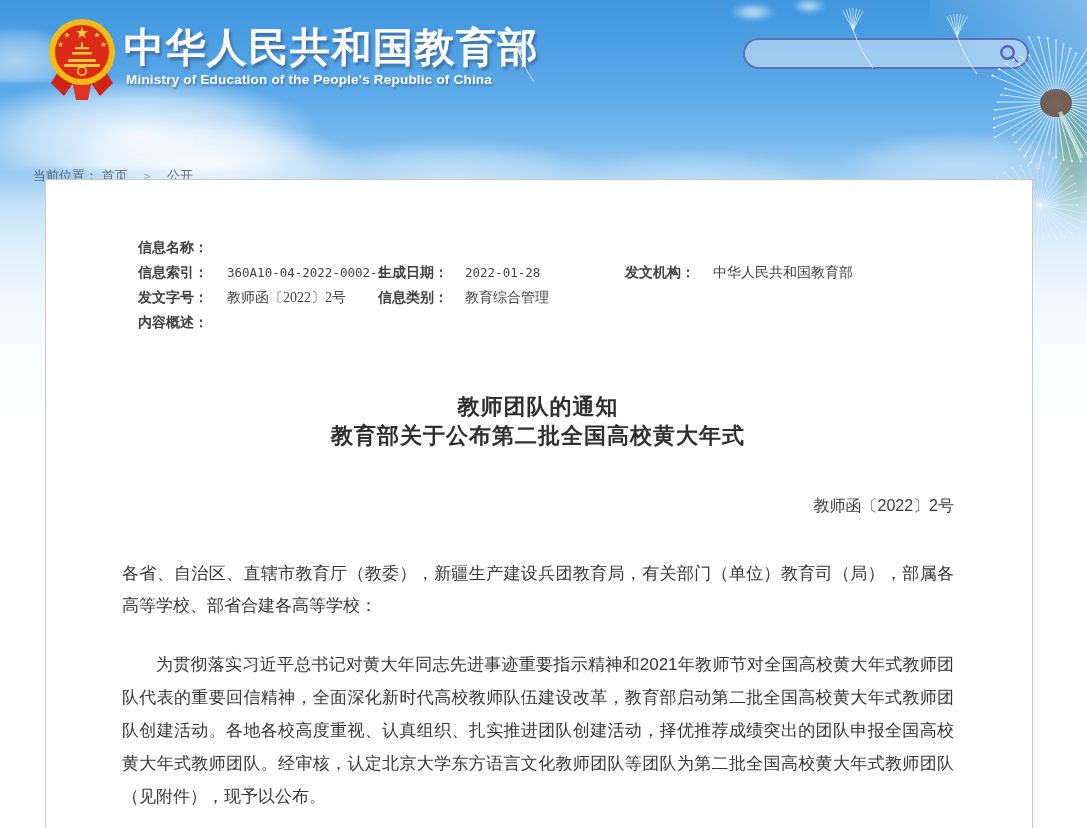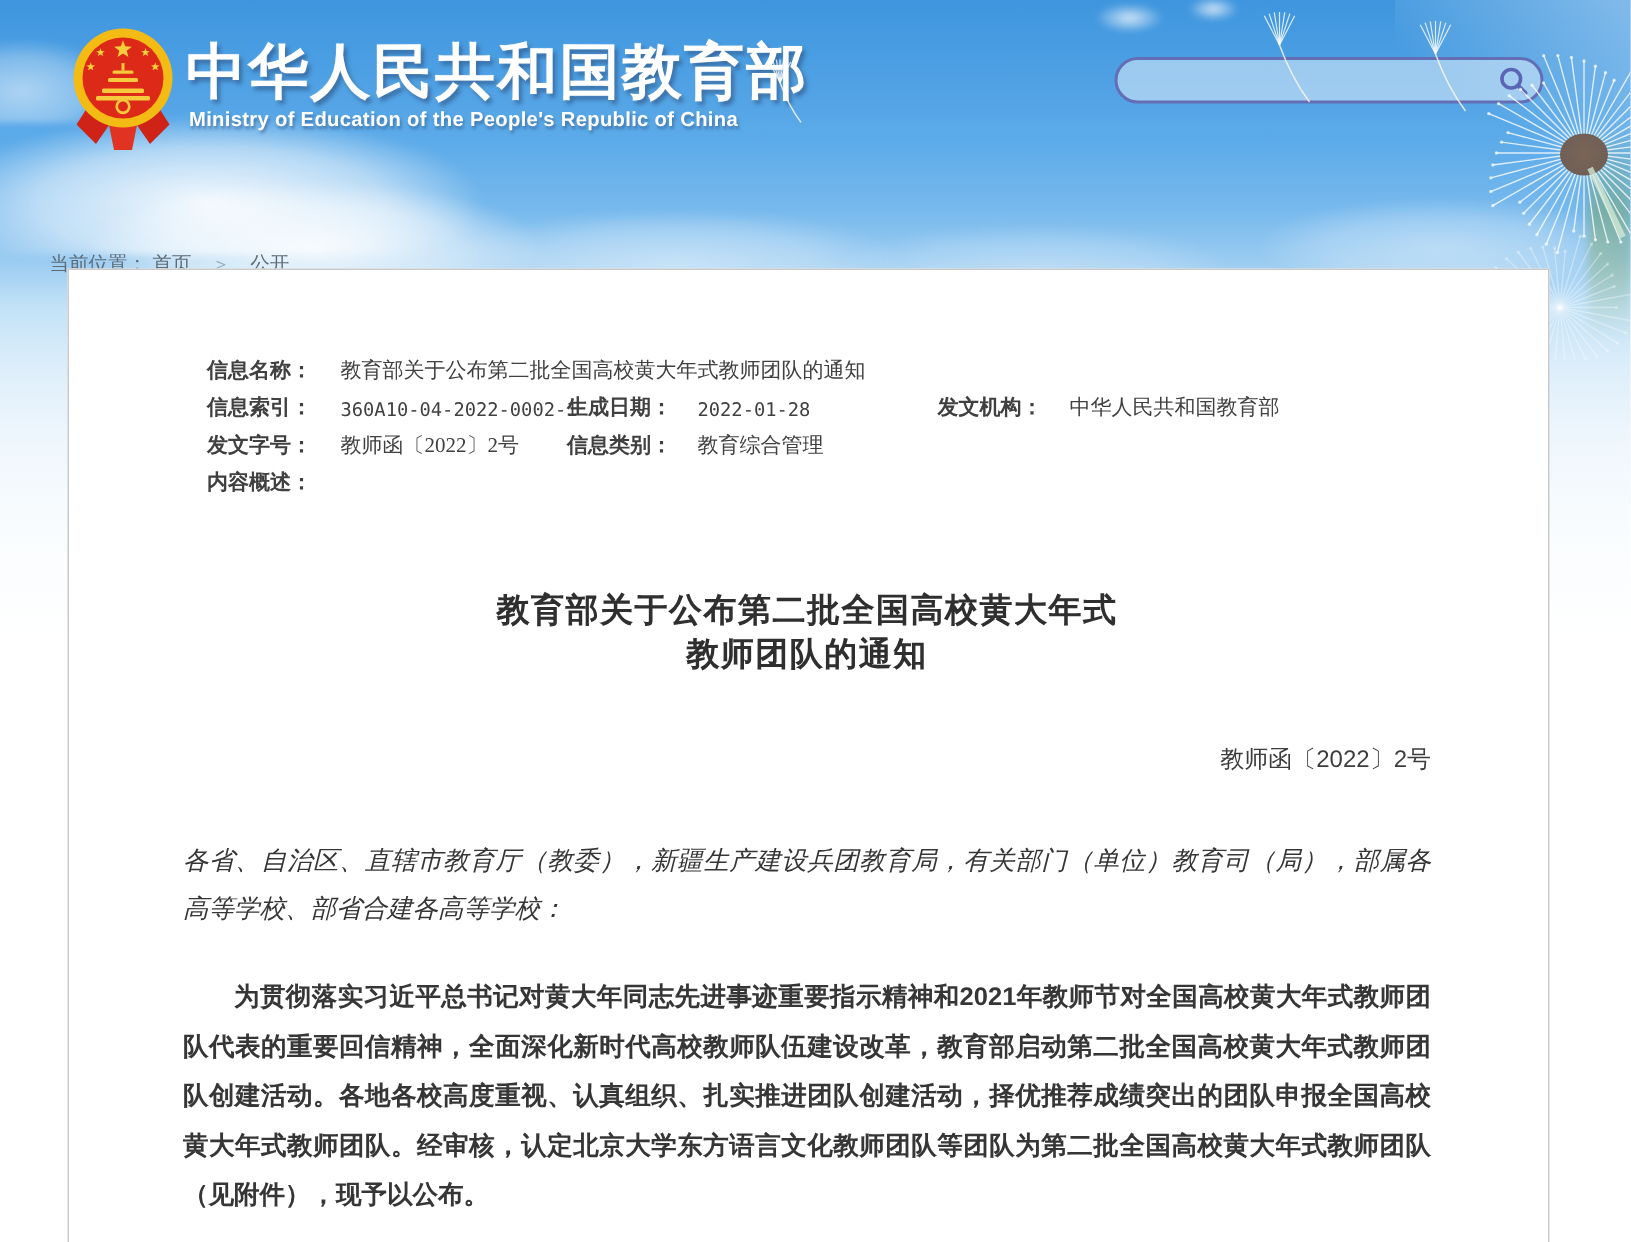--- a/index.html
+++ b/index.html
@@ -62,23 +62,23 @@
     font-family:"Liberation Serif","DejaVu Serif",serif;}
   .meta .lab{font-weight:bold;white-space:nowrap;}
   .meta .val{white-space:nowrap;}
   .meta .mono{font-family:"DejaVu Sans Mono","Liberation Mono",monospace;font-size:12.5px;}
   .col1{grid-column:1;}
   .span-rest{grid-column:2 / -1;}
 
   .doc-title{margin:57px 0 0 0;text-align:center;font-size:22px;font-weight:bold;
     line-height:29px;color:#2f2f2f;letter-spacing:1px;}
   .doc-number{margin-top:46px;text-align:right;font-size:16px;color:#3d3d3d;}
-  .salutation{margin:41px 0 0 0;font-size:17px;line-height:32px;color:#363636;text-align:justify;font-style:italic;}
+  .salutation{margin:41px 0 0 0;font-size:17px;line-height:32px;color:#363636;text-align:justify;}
   .body-para{margin:26px 0 0 0;font-size:17px;line-height:33px;color:#363636;
-    text-indent:2em;text-align:justify;font-weight:bold;}
+    text-indent:2em;text-align:justify;}
 </style>
 </head>
 <body>
 
 <div class="page">
 
   <div class="cloud c0"></div>
   <div class="cloud c1"></div>
   <div class="cloud c2"></div>
   <div class="cloud c3"></div>
@@ -321,40 +321,39 @@
     <span>当前位置：</span>
     <a>首页</a>
     <span class="crumb-sep">＞</span>
     <a>公开</a>
   </div>
 
   <div class="content-box">
 
     <div class="meta">
       <span class="lab col1">信息名称：</span>
-      <span class="val span-rest">教育部关于公布第二批全国高校黄大年式教师团队的通知</span>
 
       <span class="lab col1">信息索引：</span>
       <span class="val mono">360A10-04-2022-0002-1</span>
       <span class="lab">生成日期：</span>
       <span class="val mono">2022-01-28</span>
       <span class="lab">发文机构：</span>
       <span class="val">中华人民共和国教育部</span>
 
       <span class="lab col1">发文字号：</span>
       <span class="val">教师函〔2022〕2号</span>
       <span class="lab">信息类别：</span>
       <span class="val">教育综合管理</span>
 
       <span class="lab col1">内容概述：</span>
     </div>
 
     <h1 class="doc-title">
+      <div>教师团队的通知</div>
       <div>教育部关于公布第二批全国高校黄大年式</div>
-      <div>教师团队的通知</div>
     </h1>
 
     <div class="doc-number">教师函〔2022〕2号</div>
 
     <p class="salutation">各省、自治区、直辖市教育厅（教委），新疆生产建设兵团教育局，有关部门（单位）教育司（局），部属各高等学校、部省合建各高等学校：</p>
 
     <p class="body-para">为贯彻落实习近平总书记对黄大年同志先进事迹重要指示精神和2021年教师节对全国高校黄大年式教师团队代表的重要回信精神，全面深化新时代高校教师队伍建设改革，教育部启动第二批全国高校黄大年式教师团队创建活动。各地各校高度重视、认真组织、扎实推进团队创建活动，择优推荐成绩突出的团队申报全国高校黄大年式教师团队。经审核，认定北京大学东方语言文化教师团队等团队为第二批全国高校黄大年式教师团队（见附件），现予以公布。</p>
 
   </div>
 </div>

